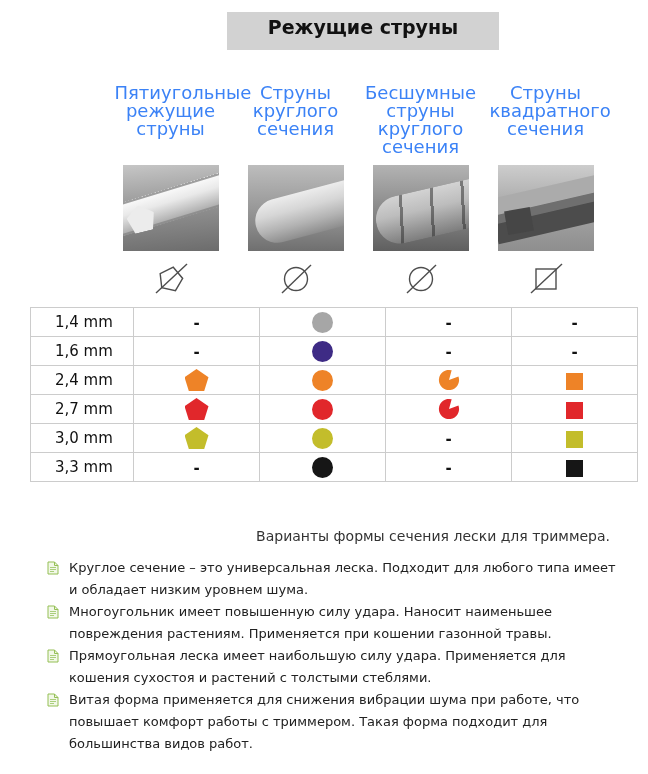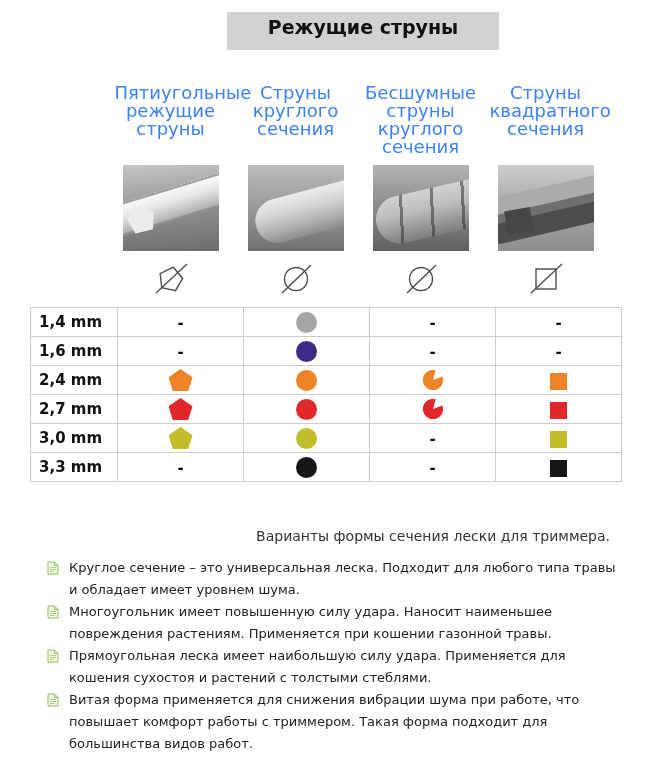--- a/index.html
+++ b/index.html
@@ -56,21 +56,21 @@
   .symbols { margin-top:8px; height:42px; }
   .symbols .sym { display:flex; justify-content:center; align-items:flex-start; }
   .sym svg { width:46px; height:40px; }
   .sym path, .sym circle, .sym rect, .sym line, .sym polygon { stroke:#4d4d4d; stroke-width:1.4; fill:none; }
   
   table.size-table {
     margin:6px 0 0 30px; border-collapse:collapse; table-layout:fixed;
     width:578px;
   }
   .size-table td { border:1px solid var(--table-border,#cccccc); height:28px; text-align:center; vertical-align:middle; padding:0; }
-  .size-table td.lbl { width:78px; text-align:left; padding-left:8px; font-weight:700; font-size:15px; color:#111; }
+  .size-table td.lbl { width:78px; text-align:left; padding-left:24px; font-weight:400; font-size:15px; color:#111; }
   .size-table td.cell { width:125px; }
   .dash { font-weight:700; font-size:15px; color:#111; }
   .shp { display:inline-block; vertical-align:middle; }
   .shp.circle  { width:21px; height:21px; border-radius:50%; }
   .shp.pentagon{ width:24px; height:22px; clip-path:polygon(50% 0,100% 38%,82% 100%,18% 100%,0 38%); }
   .shp.square  { width:17px; height:17px; }
   svg.shp.pac  { width:22px; height:22px; }
   
   .caption { margin:46px 0 0 70px; width:540px; text-align:right; font-size:14px; color:#333; }
   .notes { margin:13px 30px 0 47px; }
@@ -199,21 +199,21 @@
 
   <div class="notes">
     <div class="note">
       <svg class="nicon" viewBox="0 0 12 14" width="12" height="14">
           <path d="M1 1 h6.5 l3.5 3.5 v8.5 h-10 z" fill="#f2f8e8" stroke="#94bf55" stroke-width="1"></path>
           <path d="M7.5 1 v3.5 h3.5" fill="none" stroke="#94bf55" stroke-width="1"></path>
           <line x1="3" y1="6.5" x2="9" y2="6.5" stroke="#aace7c" stroke-width="1"></line>
           <line x1="3" y1="8.5" x2="9" y2="8.5" stroke="#aace7c" stroke-width="1"></line>
           <line x1="3" y1="10.5" x2="7" y2="10.5" stroke="#aace7c" stroke-width="1"></line>
         </svg>
-      <div class="ntext">Круглое сечение – это универсальная леска. Подходит для любого типа травы и обладает имеет уровнем шума.</div>
+      <div class="ntext">Круглое сечение – это универсальная леска. Подходит для любого типа имеет и обладает низким уровнем шума.</div>
     </div>
     <div class="note">
       <svg class="nicon" viewBox="0 0 12 14" width="12" height="14">
           <path d="M1 1 h6.5 l3.5 3.5 v8.5 h-10 z" fill="#f2f8e8" stroke="#94bf55" stroke-width="1"></path>
           <path d="M7.5 1 v3.5 h3.5" fill="none" stroke="#94bf55" stroke-width="1"></path>
           <line x1="3" y1="6.5" x2="9" y2="6.5" stroke="#aace7c" stroke-width="1"></line>
           <line x1="3" y1="8.5" x2="9" y2="8.5" stroke="#aace7c" stroke-width="1"></line>
           <line x1="3" y1="10.5" x2="7" y2="10.5" stroke="#aace7c" stroke-width="1"></line>
         </svg>
       <div class="ntext">Многоугольник имеет повышенную силу удара. Наносит наименьшее повреждения растениям. Применяется при кошении газонной травы.</div>

